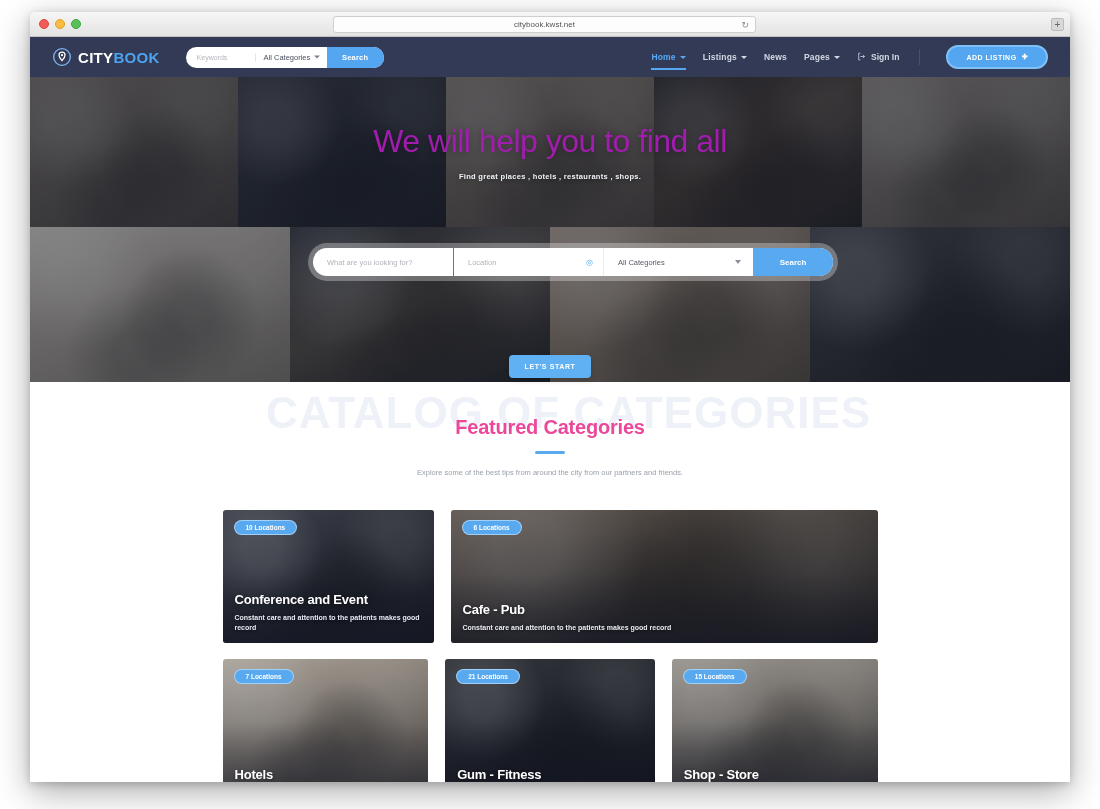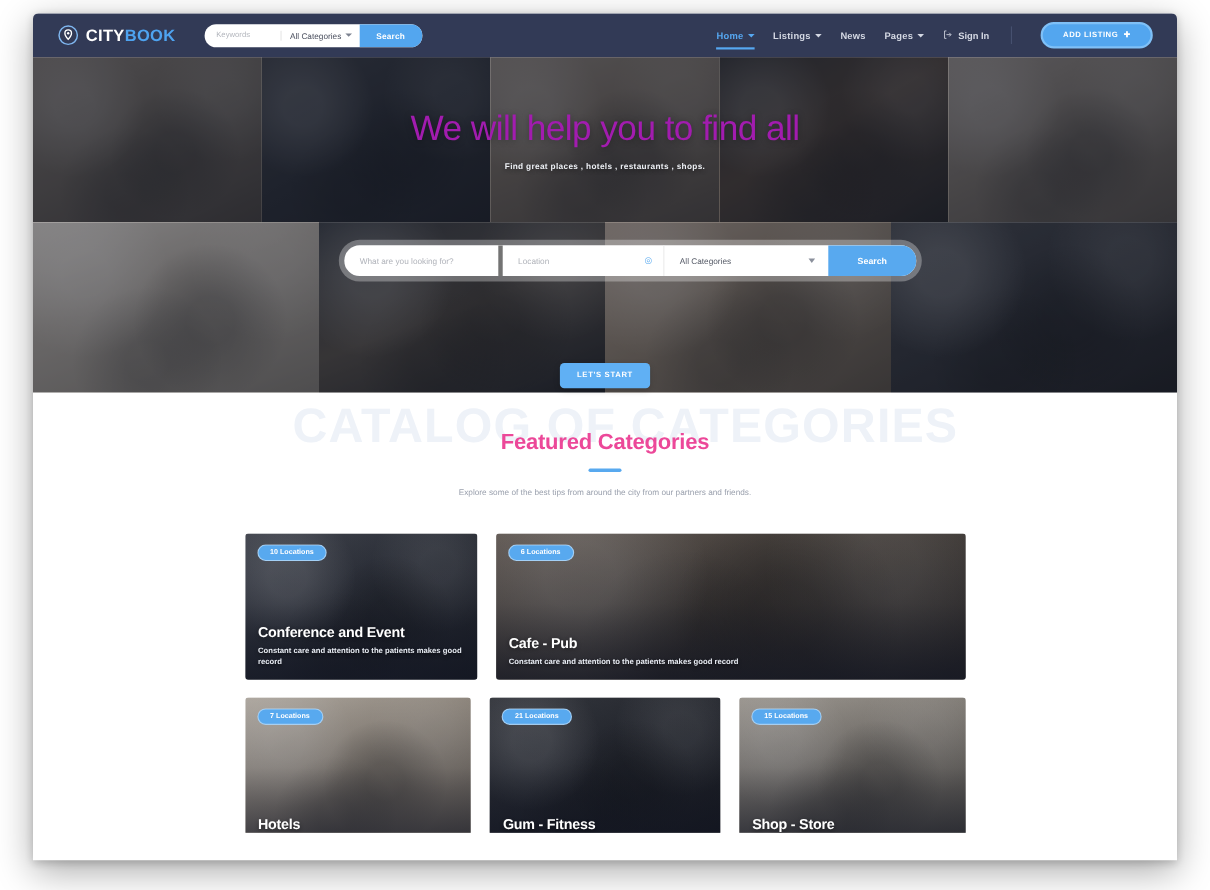--- a/index.html
+++ b/index.html
@@ -208,21 +208,21 @@
     border-radius: 15px;
     display: flex; align-items: center;
     overflow: hidden;
   }
   .bs-field {
     font-size: 7.5px; color: #b0b3ba;
     padding-left: 14px; position: relative; height: 100%;
     display: flex; align-items: center;
   }
   .bs-f1 { width: 140px; }
-  .bs-f2 { width: 150px; border-left: 4px solid #737373; }
+  .bs-f2 { width: 150px; border-left: 1px solid #737373; }
   .bs-geo {
     position: absolute; right: 10px; top: 50%;
     transform: translateY(-50%);
     color: #58a9ef; font-size: 8px;
   }
   .bs-f3 {
     width: 150px; border-left: 1px solid #ececec;
     color: #555a66;
   }
   .bs-f3 .caret {
@@ -362,20 +362,32 @@
       radial-gradient(circle at 62% 58%, rgba(0,0,0,0.22) 0 12%, transparent 38%),
       radial-gradient(circle at 83% 22%, rgba(255,255,255,0.10) 0 8%, transparent 30%),
       radial-gradient(circle at 40% 82%, rgba(0,0,0,0.18) 0 10%, transparent 34%);
   }
 </style>
 </head>
 <body>
 
 <div class="browser">
 
+  <div class="titlebar">
+    <div class="traffic">
+      <span class="dot red"></span>
+      <span class="dot yellow"></span>
+      <span class="dot green"></span>
+    </div>
+    <div class="urlbar">
+      <span>citybook.kwst.net</span>
+      <span class="reload">↻</span>
+    </div>
+    <div class="tb-right">+</div>
+  </div>
 
   <div class="viewport">
 
     <div class="site-header">
 
       <div class="logo">
         <span class="logo-mark">
           <svg viewBox="0 0 24 24" width="20" height="20">
             <circle cx="12" cy="12" r="10" fill="none" stroke="#7fb6ef" stroke-width="1.6"></circle>
             <path d="M12 6.2c-2 0-3.6 1.6-3.6 3.6 0 2.6 3.6 6.6 3.6 6.6s3.6-4 3.6-6.6c0-2-1.6-3.6-3.6-3.6z" fill="none" stroke="#ffffff" stroke-width="1.5"></path>

